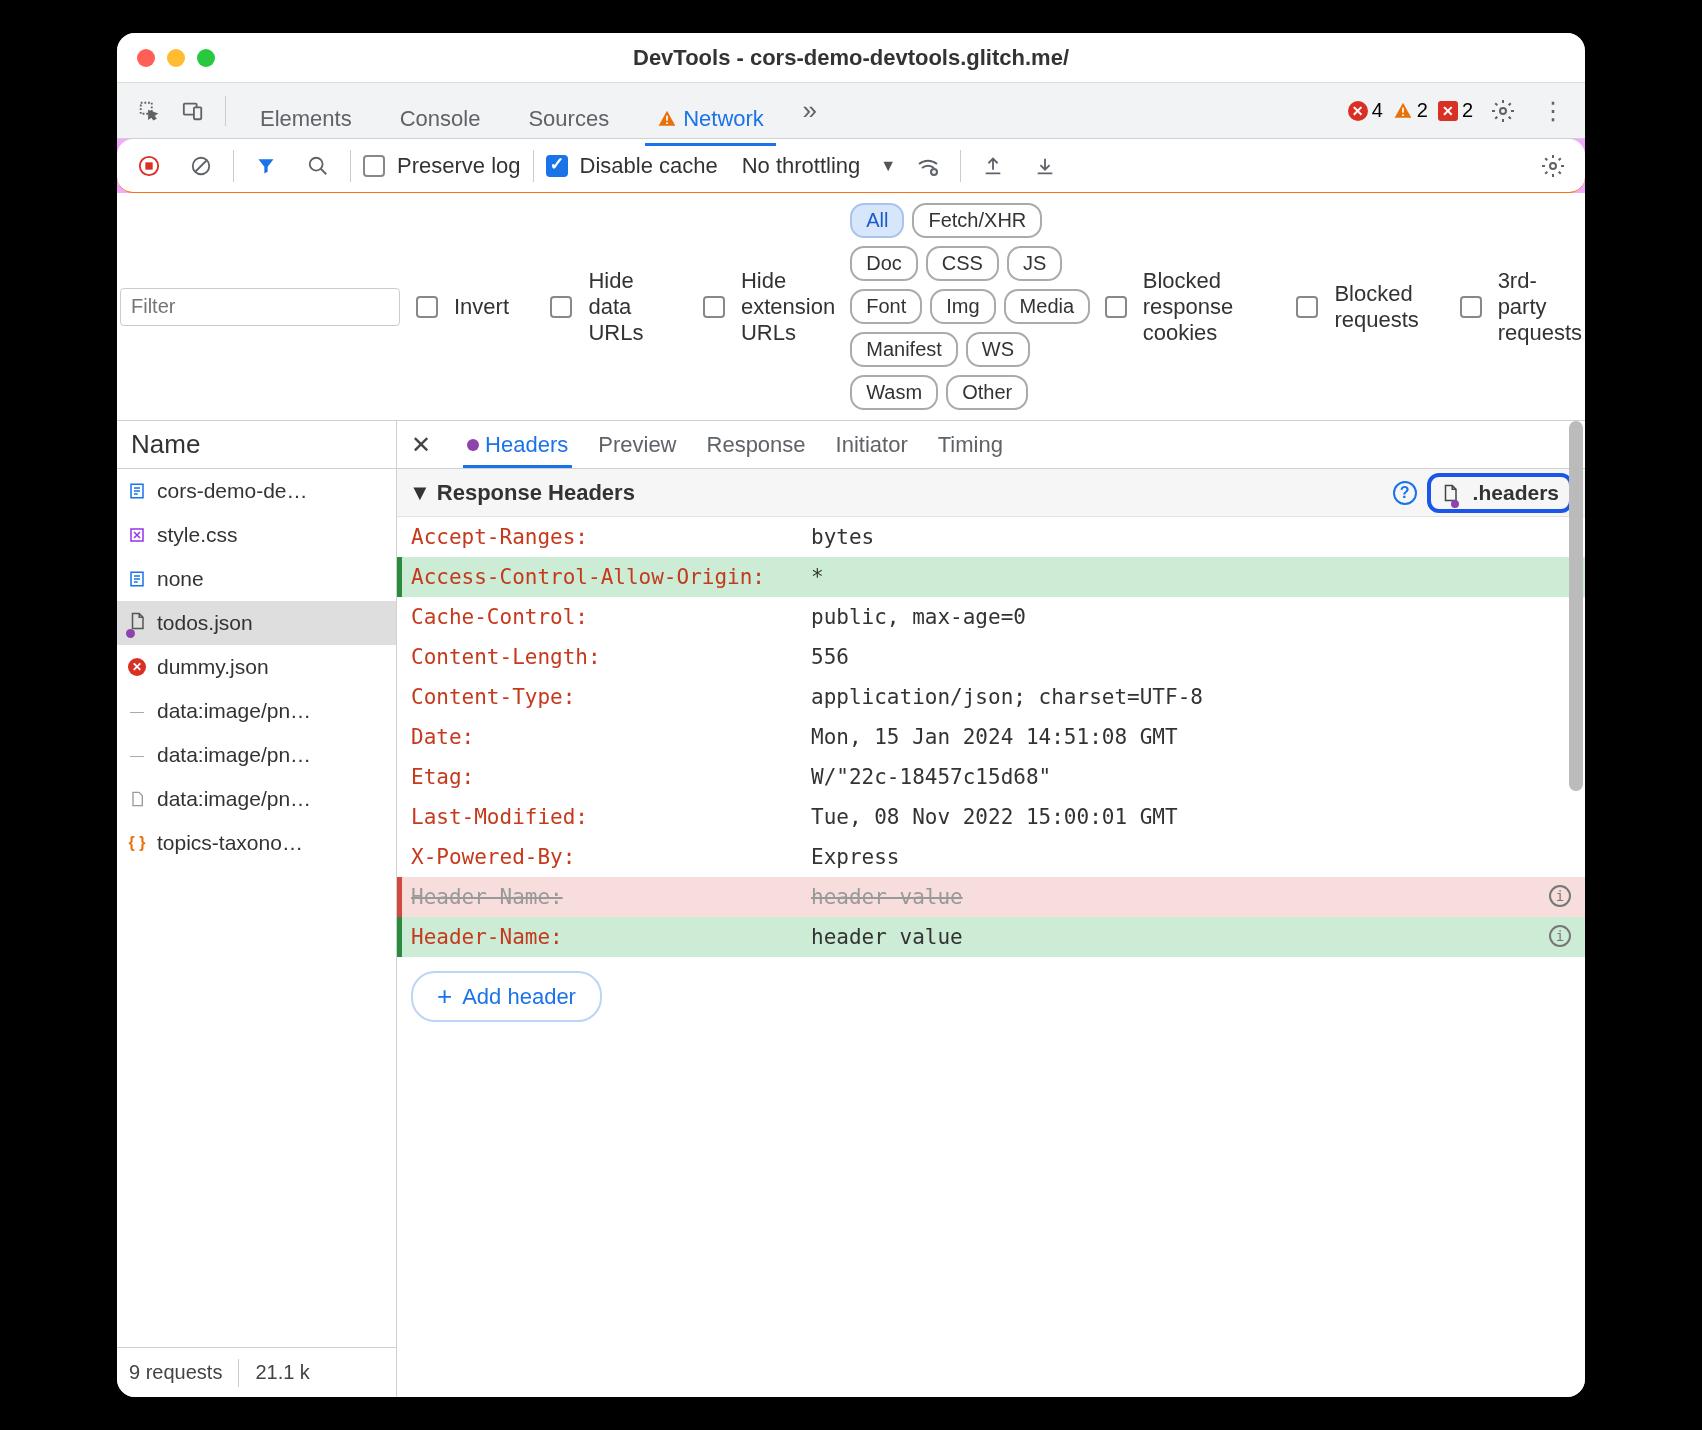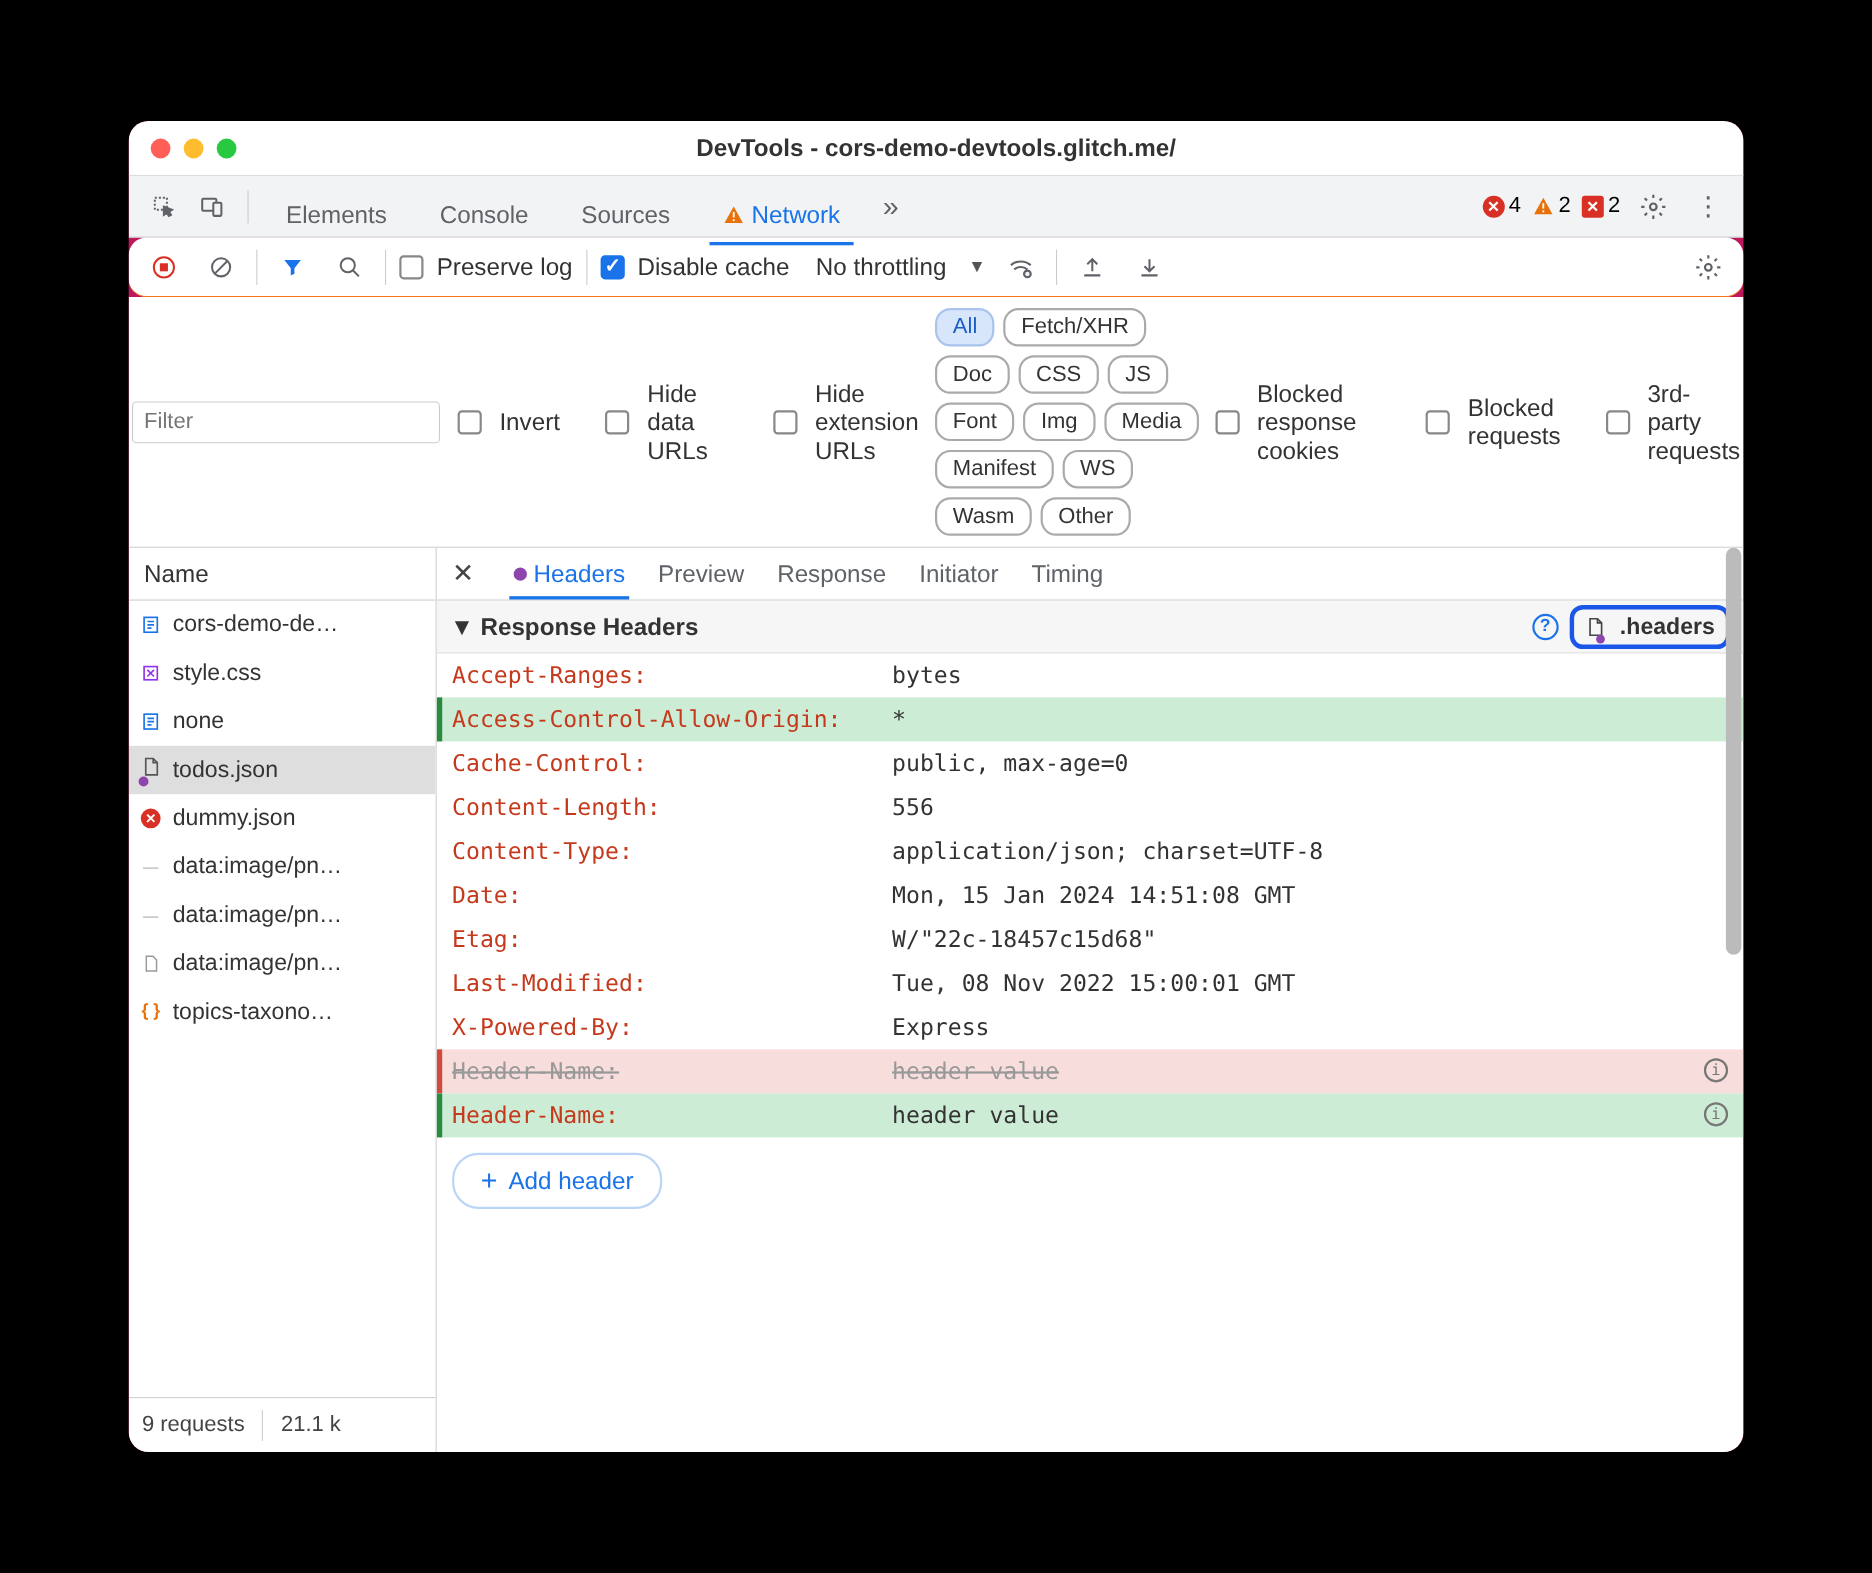--- a/index.html
+++ b/index.html
@@ -7,22 +7,22 @@
     background: #000;
     width: 1702px;
     height: 1430px;
     font-family: -apple-system, BlinkMacSystemFont, "Segoe UI", sans-serif;
     display: flex;
     align-items: center;
     justify-content: center;
   }
   .window {
     width: 1468px;
-    height: 1210px;
-    background: #be185d;
+    height: 1364px;
+    background: #f0abfc;
     border-radius: 18px;
     box-shadow: 0 30px 80px rgba(0,0,0,0.6);
     overflow: hidden;
     display: flex;
     flex-direction: column;
   }
   .titlebar {
     height: 50px;
     background: #fff;
     display: flex;
@@ -111,21 +111,21 @@
   }
   .pill.active { background:#d7e6fb; border-color:#a9c3ec; color:#1a5dc8; }
 
   .content { flex:1; display:flex; overflow:hidden; background:#fff; position:relative; }
   .sidebar {
     width: 280px; border-right:1px solid #d0d0d0;
     display:flex; flex-direction:column;
   }
   .side-head {
     height:48px; display:flex; align-items:center; padding:0 14px;
-    font-size:22px; color:#333; border-bottom:1px solid #d0d0d0;
+    font-size:26px; color:#333; border-bottom:1px solid #d0d0d0;
   }
   .reqlist { flex:1; overflow:auto; }
   .req {
     height:44px; display:flex; align-items:center; gap:10px;
     padding:0 10px; font-size:21px; color:#333; cursor:pointer;
     white-space:nowrap; overflow:hidden;
   }
   .req.selected { background:#dedede; }
   .req .ricon { width:20px; height:20px; flex-shrink:0; display:flex; align-items:center; justify-content:center; }
   .side-foot {

